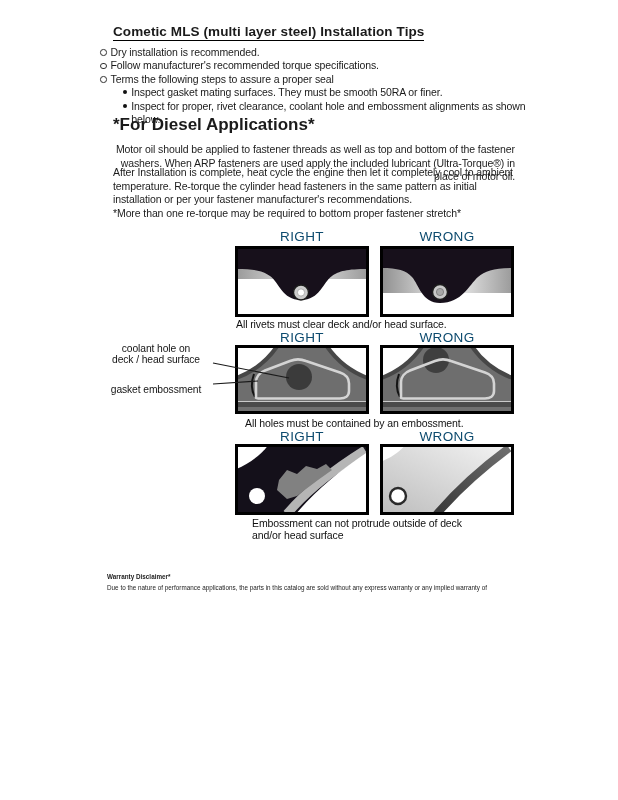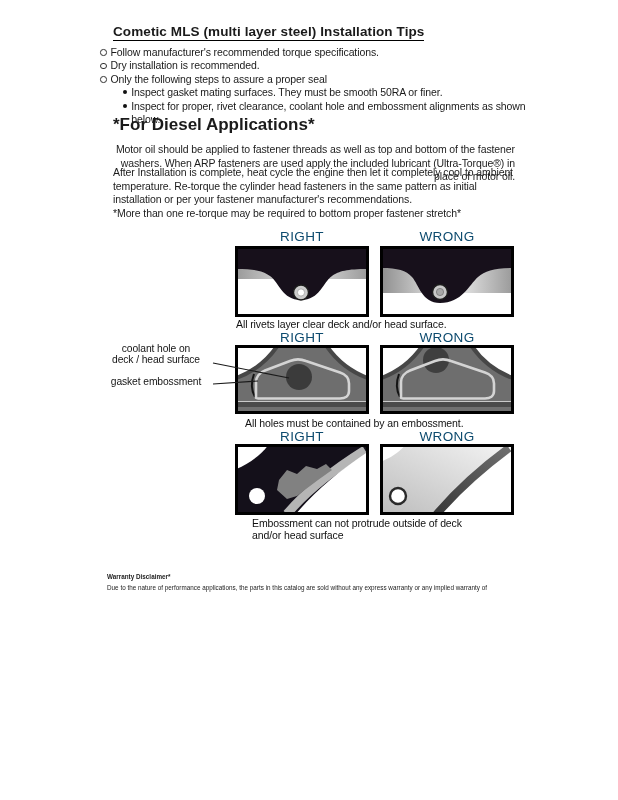--- a/index.html
+++ b/index.html
@@ -33,29 +33,29 @@
 </head>
 <body>
 
 <div class="page">
 
   <div class="abs title">Cometic MLS (multi layer steel) Installation Tips</div>
 
   <div class="abs bullets">
     <div class="b-row">
       <span class="o-mark"></span>
-      <span>Follow manufacturer's recommended torque specifications.</span>
+      <span>Dry installation is recommended.</span>
     </div>
     <div class="b-row">
       <span class="o-mark"></span>
-      <span>Dry installation is recommended.</span>
+      <span>Follow manufacturer's recommended torque specifications.</span>
     </div>
     <div class="b-row">
       <span class="o-mark"></span>
-      <span>Only the following steps to assure a proper seal</span>
+      <span>Terms the following steps to assure a proper seal</span>
     </div>
     <div class="b-row sub">
       <span class="d-mark"></span>
       <span>Inspect gasket mating surfaces.  They must be smooth 50RA or finer.</span>
     </div>
     <div class="b-row sub">
       <span class="d-mark"></span>
       <span>Inspect for proper, rivet clearance, coolant hole and embossment alignments as shown below.</span>
     </div>
   </div>
@@ -96,30 +96,30 @@
     </defs>
     <rect x="1.5" y="1.5" width="131" height="68" fill="#fff"></rect>
     <rect x="1.5" y="22" width="131" height="25" fill="url(#gb2)"></rect>
     <rect x="1.5" y="47" width="131" height="22.5" fill="#fff"></rect>
     <path d="M1.5,1.5 H132.5 V22 C114,22 105,25 98,31 C89,39 82,57 60,57 C42,57 39,39 32,31 C26,24.5 18,22 1.5,22 Z" fill="#17101b"></path>
     <circle cx="60" cy="46" r="7.5" fill="#c9c9c9" stroke="#1d1d1d" stroke-width="1.4"></circle>
     <circle cx="60" cy="46" r="3.6" fill="#a8a8a8" stroke="#6e6e6e" stroke-width="0.7"></circle>
     <rect x="1.5" y="1.5" width="131" height="68" fill="none" stroke="#000" stroke-width="3"></rect>
   </svg>
 
-  <div class="abs cap" style="left:236px;top:318px;">All rivets layer clear deck and/or head surface.</div>
+  <div class="abs cap" style="left:236px;top:318px;">All rivets must clear deck and/or head surface.</div>
 
   <div class="abs rw-label" style="left:235px;top:330px;">RIGHT</div>
   <div class="abs rw-label" style="left:380px;top:330px;">WRONG</div>
 
   <div class="abs ann" style="left:100px;top:343px;">
     <div>coolant hole on</div>
     <div>deck / head surface</div>
   </div>
-  <div class="abs ann" style="left:100px;top:376px;">gasket embossment</div>
+  <div class="abs ann" style="left:100px;top:384px;">gasket embossment</div>
 
   <svg class="abs panel" style="left:235px;top:345px;" width="134" height="69" viewBox="0 0 134 69">
     <rect x="1.5" y="1.5" width="131" height="66" fill="#6e6e6e"></rect>
     <path d="M1.5,1.5 L42,1.5 C34,13 20,26 1.5,33 Z" fill="#fff"></path>
     <path d="M132.5,1.5 L92,1.5 C100,13 114,26 132.5,33 Z" fill="#fff"></path>
     <path d="M42,1.5 C34,13 20,26 1.5,33" stroke="#474747" stroke-width="4" fill="none"></path>
     <path d="M92,1.5 C100,13 114,26 132.5,33" stroke="#474747" stroke-width="4" fill="none"></path>
     <line x1="1.5" y1="56.5" x2="132.5" y2="56.5" stroke="#c9c9c9" stroke-width="1.2"></line>
     <rect x="1.5" y="57" width="131" height="5" fill="#4a4a4a"></rect>
     <rect x="1.5" y="62" width="131" height="5.5" fill="#707070"></rect>

